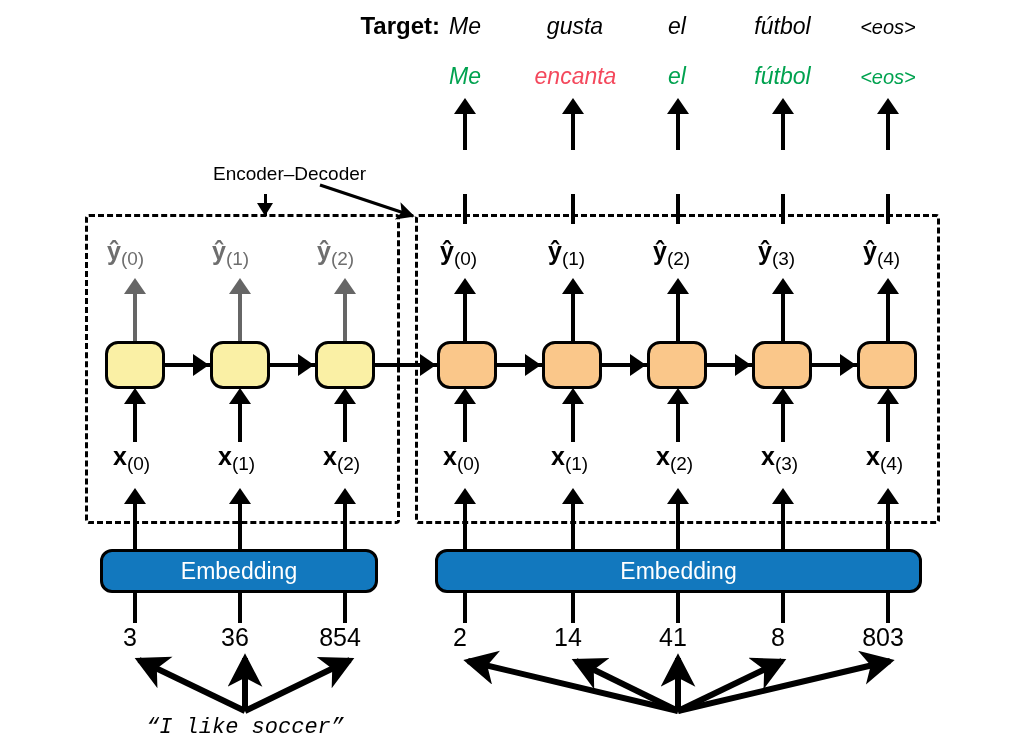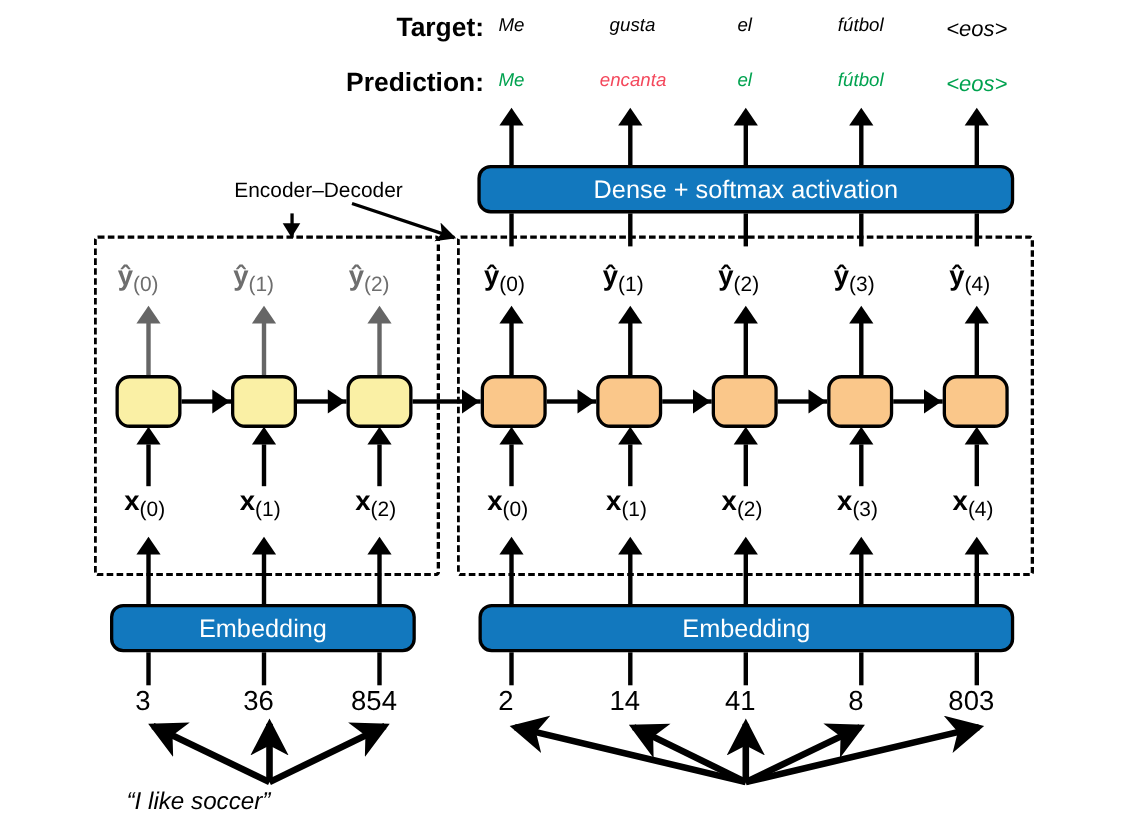--- a/index.html
+++ b/index.html
@@ -22,21 +22,21 @@
 
   
   .row-label {
     font-weight: bold;
     font-size: 24px;
     text-align: right;
     white-space: nowrap;
   }
   .tok {
     font-style: italic;
-    font-size: 17px;
+    font-size: 23px;
     text-align: center;
     white-space: nowrap;
   }
   .tok.small { font-size: 20px; }
 
   
   .bluebar {
     background: #1278be;
     border: 3px solid #000000;
     border-radius: 12px;
@@ -110,21 +110,23 @@
   .numlbl {
     font-size: 25px;
     text-align: center;
     white-space: nowrap;
   }
 
   
   .caption {
     font-style: italic;
     font-size: 22px;
-    white-space: nowrap;
+    text-align: center;
+    white-space: nowrap;
+    font-family: Liberation Mono, monospace;
   }
 
   
   .annot {
     font-size: 19px;
     white-space: nowrap;
   }
 
   svg.overlay {
     position: absolute;
@@ -132,21 +134,20 @@
     width: 1024px; height: 756px;
     pointer-events: none;
   }
 </style>
 </head>
 <body>
 
 <div id="canvas">
 
   <div class="abs row-label" style="left:300px; top:12px; width:140px;">Target:</div>
-  <div class="abs row-label" style="left:280px; top:62px; width:160px;">Prediction:</div>
 
   <div class="abs tok" style="left:415px; top:13px; width:100px;">Me</div>
   <div class="abs tok" style="left:520px; top:13px; width:110px;">gusta</div>
   <div class="abs tok" style="left:627px; top:13px; width:100px;">el</div>
   <div class="abs tok" style="left:730px; top:13px; width:105px;">fútbol</div>
   <div class="abs tok small" style="left:838px; top:16px; width:100px;">&lt;eos&gt;</div>
 
   <div class="abs tok" style="left:415px; top:63px; width:100px; color:#00a24f;">Me</div>
   <div class="abs tok" style="left:518px; top:63px; width:115px; color:#f4485c;">encanta</div>
   <div class="abs tok" style="left:627px; top:63px; width:100px; color:#00a24f;">el</div>
@@ -157,23 +158,20 @@
   <div class="abs arrow-up" style="left:454px; top:98px;"></div>
   <div class="abs vline" style="left:571px; top:112px; height:38px;"></div>
   <div class="abs arrow-up" style="left:562px; top:98px;"></div>
   <div class="abs vline" style="left:676px; top:112px; height:38px;"></div>
   <div class="abs arrow-up" style="left:667px; top:98px;"></div>
   <div class="abs vline" style="left:781px; top:112px; height:38px;"></div>
   <div class="abs arrow-up" style="left:772px; top:98px;"></div>
   <div class="abs vline" style="left:886px; top:112px; height:38px;"></div>
   <div class="abs arrow-up" style="left:877px; top:98px;"></div>
 
-  <div class="abs bluebar" style="left:434px; top:150px; width:488px; height:44px;">
-    <span>Dense + softmax activation</span>
-  </div>
 
   <div class="abs vline" style="left:463px; top:194px; height:30px;"></div>
   <div class="abs vline" style="left:571px; top:194px; height:30px;"></div>
   <div class="abs vline" style="left:676px; top:194px; height:30px;"></div>
   <div class="abs vline" style="left:781px; top:194px; height:30px;"></div>
   <div class="abs vline" style="left:886px; top:194px; height:30px;"></div>
 
   <div class="abs annot" style="left:213px; top:163px;">Encoder–Decoder</div>
 
   <div class="abs vline" style="left:264px; top:194px; width:3px; height:22px;"></div>

